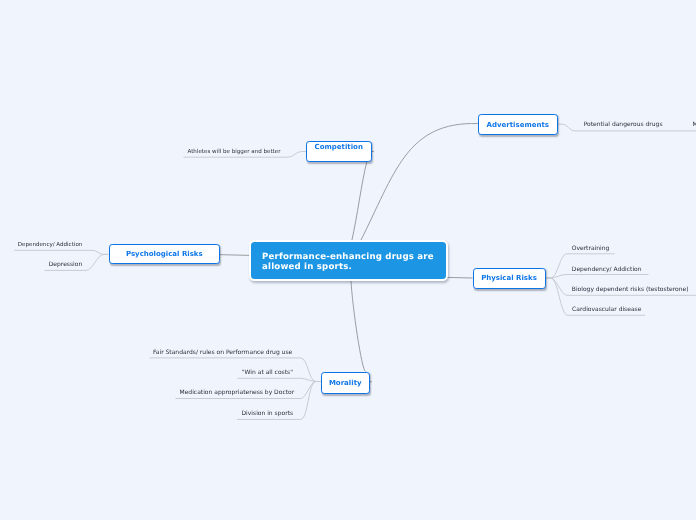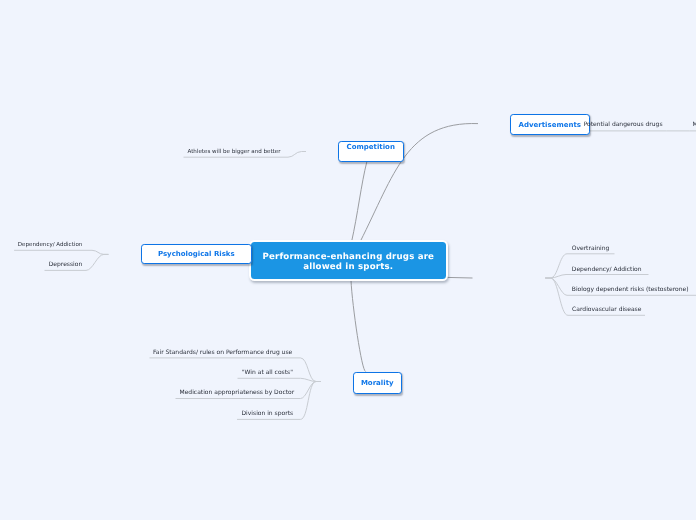--- a/index.html
+++ b/index.html
@@ -13,30 +13,29 @@
   }
   #stage{position:relative;width:696px;height:520px;background:#f0f4fd;overflow:hidden;}
   svg.links{position:absolute;left:0;top:0;width:696px;height:520px;}
   .node{position:absolute;box-sizing:border-box;}
 
   .central{
     left:249.3px;top:240px;width:198.3px;height:41px;
     background:#1b95e4;color:#ffffff;border:2px solid #fff;border-radius:5.5px;
     box-shadow:1px 2px 2.5px rgba(30,45,70,.30);
     font-weight:bold;font-size:8.6px;line-height:10.4px;letter-spacing:.2px;will-change:opacity;
-    padding:9.5px 11px 0 10.7px;box-sizing:border-box;text-align:center;
+    padding:9.5px 11px 0 10.7px;box-sizing:border-box;
   }
 
   .topic{
     background:#fff;border:1.9px solid #0d74e6;border-radius:3.2px;
     box-shadow:1px 1.5px 1.5px rgba(30,40,60,.32);
     color:#0f76e8;font-weight:bold;font-size:7px;letter-spacing:0;will-change:opacity;
     display:flex;align-items:center;justify-content:center;
     box-sizing:border-box;
-    margin-left:32px;
   }
 
   .leaf{
     position:absolute;color:#2a2f3a;font-size:6px;white-space:nowrap;will-change:opacity;
     line-height:8px;letter-spacing:0;
   }
 </style>
 </head>
 <body>
 
@@ -75,20 +74,23 @@
 
   <div class="node topic" style="left:478px;top:113.9px;width:79.5px;height:21px;padding-top:1.5px">
     <span>Advertisements</span>
   </div>
   <div class="node topic" style="left:306px;top:141px;width:65.5px;height:21px;padding-bottom:10px">
     <span>Competition</span>
   </div>
   <div class="node topic" style="left:108.8px;top:243.8px;width:111px;height:20.6px">
     <span>Psychological Risks</span>
   </div>
+  <div class="node topic" style="left:472.5px;top:268px;width:73px;height:20.6px">
+    <span>Physical Risks</span>
+  </div>
   <div class="node topic" style="left:320.9px;top:371.6px;width:48.7px;height:22px">
     <span>Morality</span>
   </div>
 
   <div class="leaf" style="left:583.7px;top:121.2px">Potential dangerous drugs</div>
   <div class="leaf" style="left:692.5px;top:121.2px">M</div>
   <div class="leaf" style="left:187.5px;top:148.4px;font-size:5.55px">Athletes will be bigger and better</div>
   <div class="leaf" style="left:17.8px;top:241.4px;font-size:5.55px">Dependency/ Addiction</div>
   <div class="leaf" style="left:48.7px;top:260.6px">Depression</div>
   <div class="leaf" style="left:571.7px;top:244.5px">Overtraining</div>

